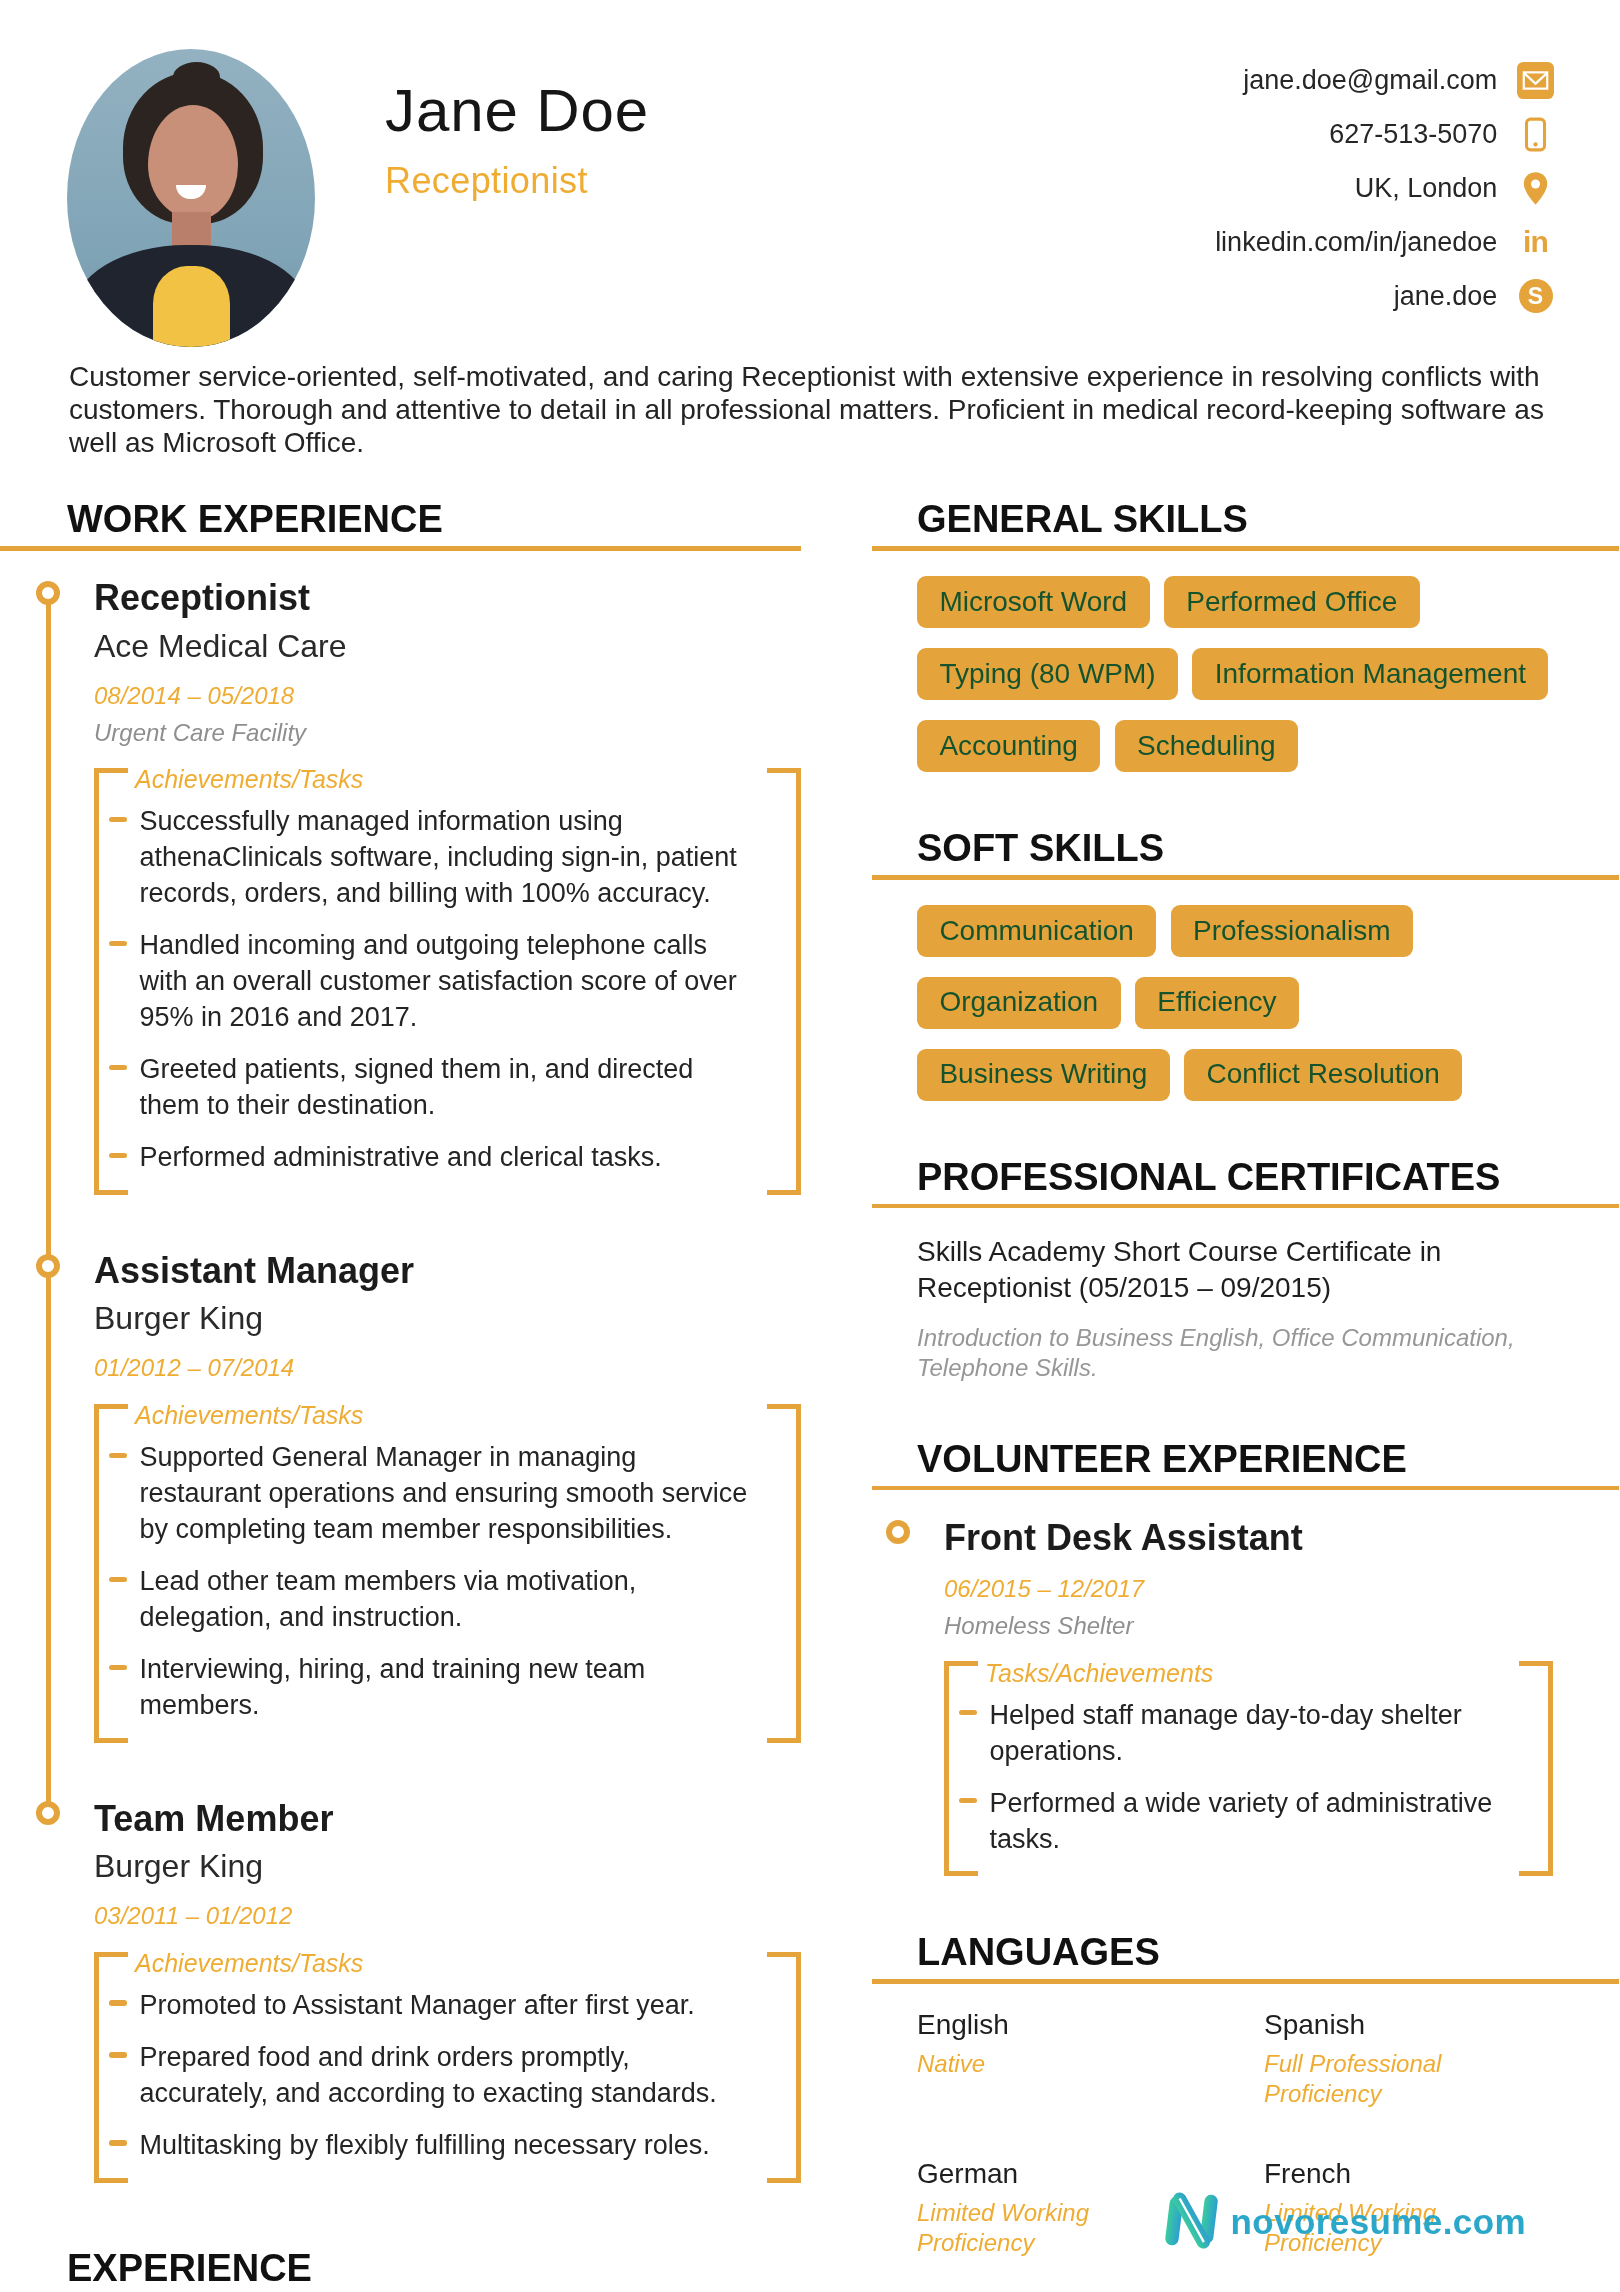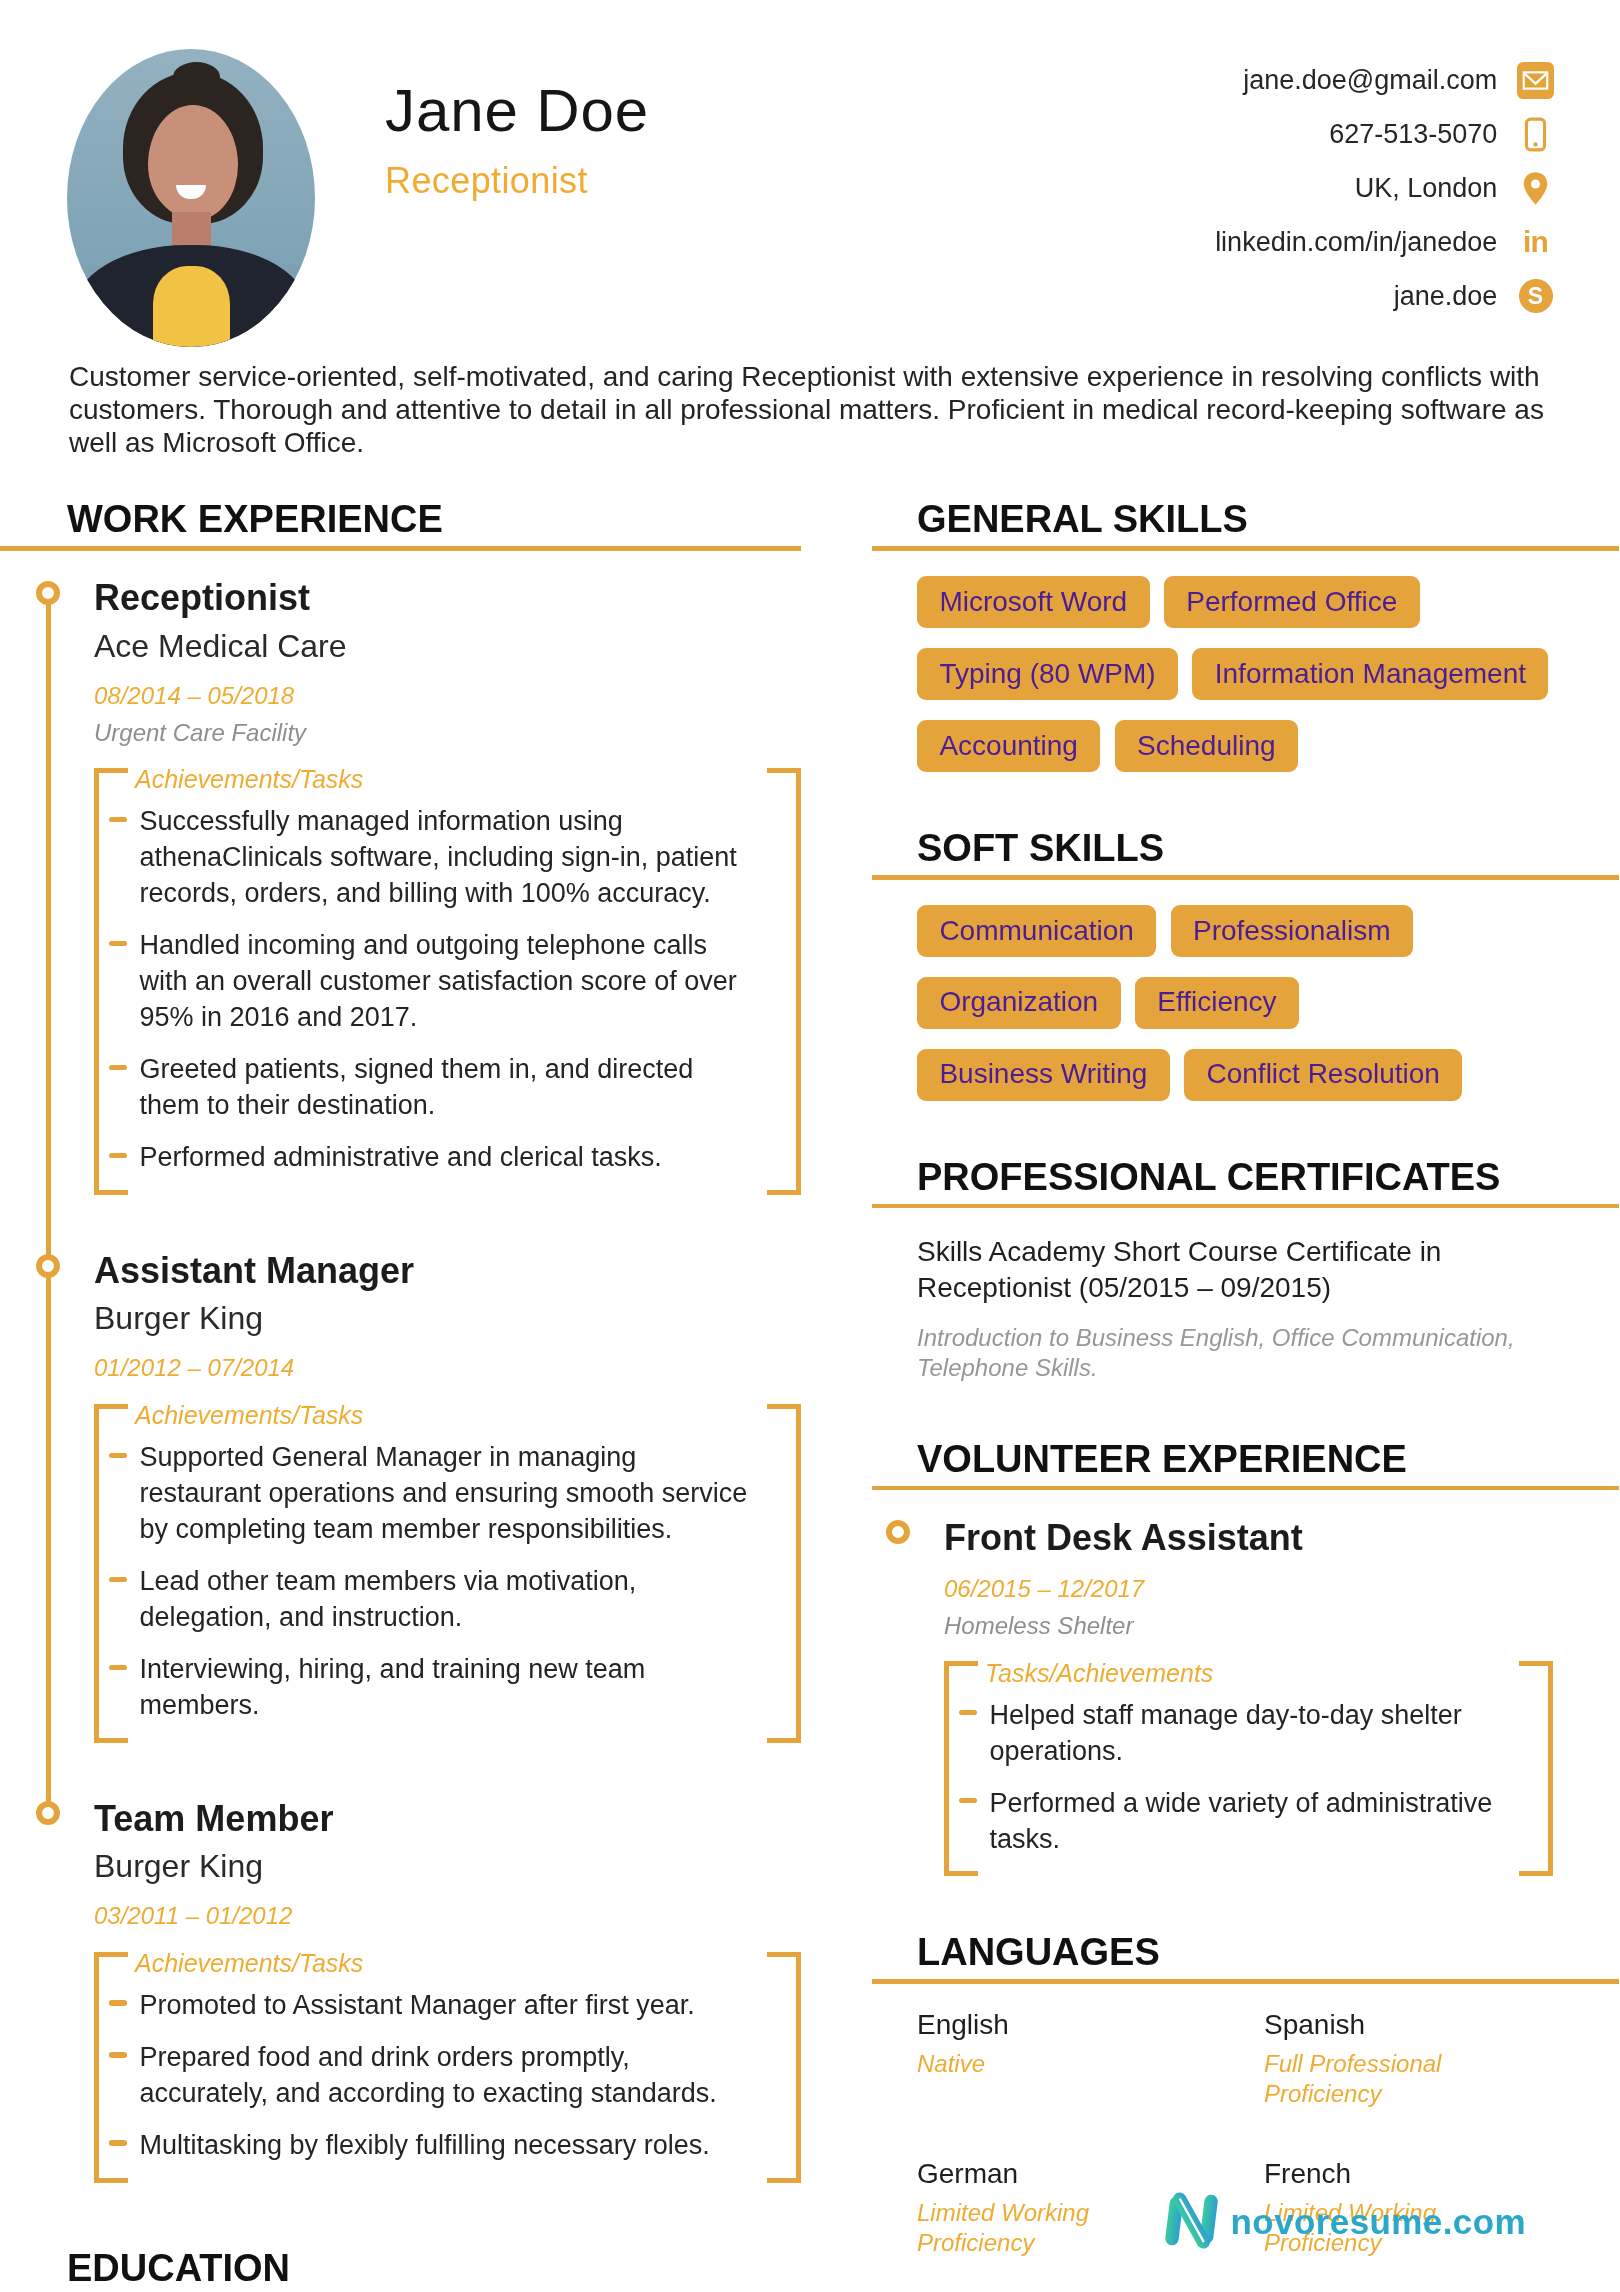--- a/index.html
+++ b/index.html
@@ -69,21 +69,21 @@
     border:5.4px solid var(--gold);border-right:none;}
   .tasks::after{content:"";position:absolute;right:0;top:7.2px;bottom:0;width:29px;
     border:5.4px solid var(--gold);border-left:none;}
   .t-label{font-size:25px;font-style:italic;color:var(--gold-text);margin-left:26px;margin-bottom:9px;line-height:30px;}
   .bullets{list-style:none;}
   .bullets li{display:flex;gap:12.5px;font-size:27px;line-height:36px;color:#242424;}
   .bullets li + li{margin-top:16px;}
   .dash{flex:none;width:18px;height:5.4px;border-radius:2.7px;background:var(--gold);margin-top:13.4px;}
   
   .tags{display:flex;flex-wrap:wrap;gap:19.7px 14.3px;}
-  .tag{background:var(--gold);color:#4c1d95;font-size:28px;line-height:1;padding:11.6px 22.4px 12.5px;
+  .tag{background:var(--gold);color:#14532d;font-size:28px;line-height:1;padding:11.6px 22.4px 12.5px;
     border-radius:9px;white-space:nowrap;}
   
   .cert-title{font-size:28px;line-height:36px;color:#1f1f1f;}
   .cert-sub{margin-top:17px;font-size:24px;line-height:30px;font-style:italic;color:#979797;}
   
   .langs{display:grid;grid-template-columns:347px 1fr;row-gap:50px;}
   .lang-name{font-size:28px;color:#1f1f1f;}
   .lang-level{margin-top:8px;font-size:24px;font-style:italic;color:var(--gold-text);
     line-height:29.6px;max-width:215px;}
   
@@ -236,21 +236,21 @@
             <li>
                 <span class="dash"></span>
                 <span>Multitasking by flexibly fulfilling necessary roles.</span>
               </li>
           </ul>
         </div>
       </div>
     </div>
 
     <div class="sec" style="margin-top:66px;">
-      <h2>EDUCATION</h2>
+      <h2>EXPERIENCE</h2>
       <div class="rule rule-left"></div>
     </div>
 
   </div>
 
   <div class="col-right">
 
     <div class="sec-block">
       <div class="sec">
         <h2>GENERAL SKILLS</h2>

